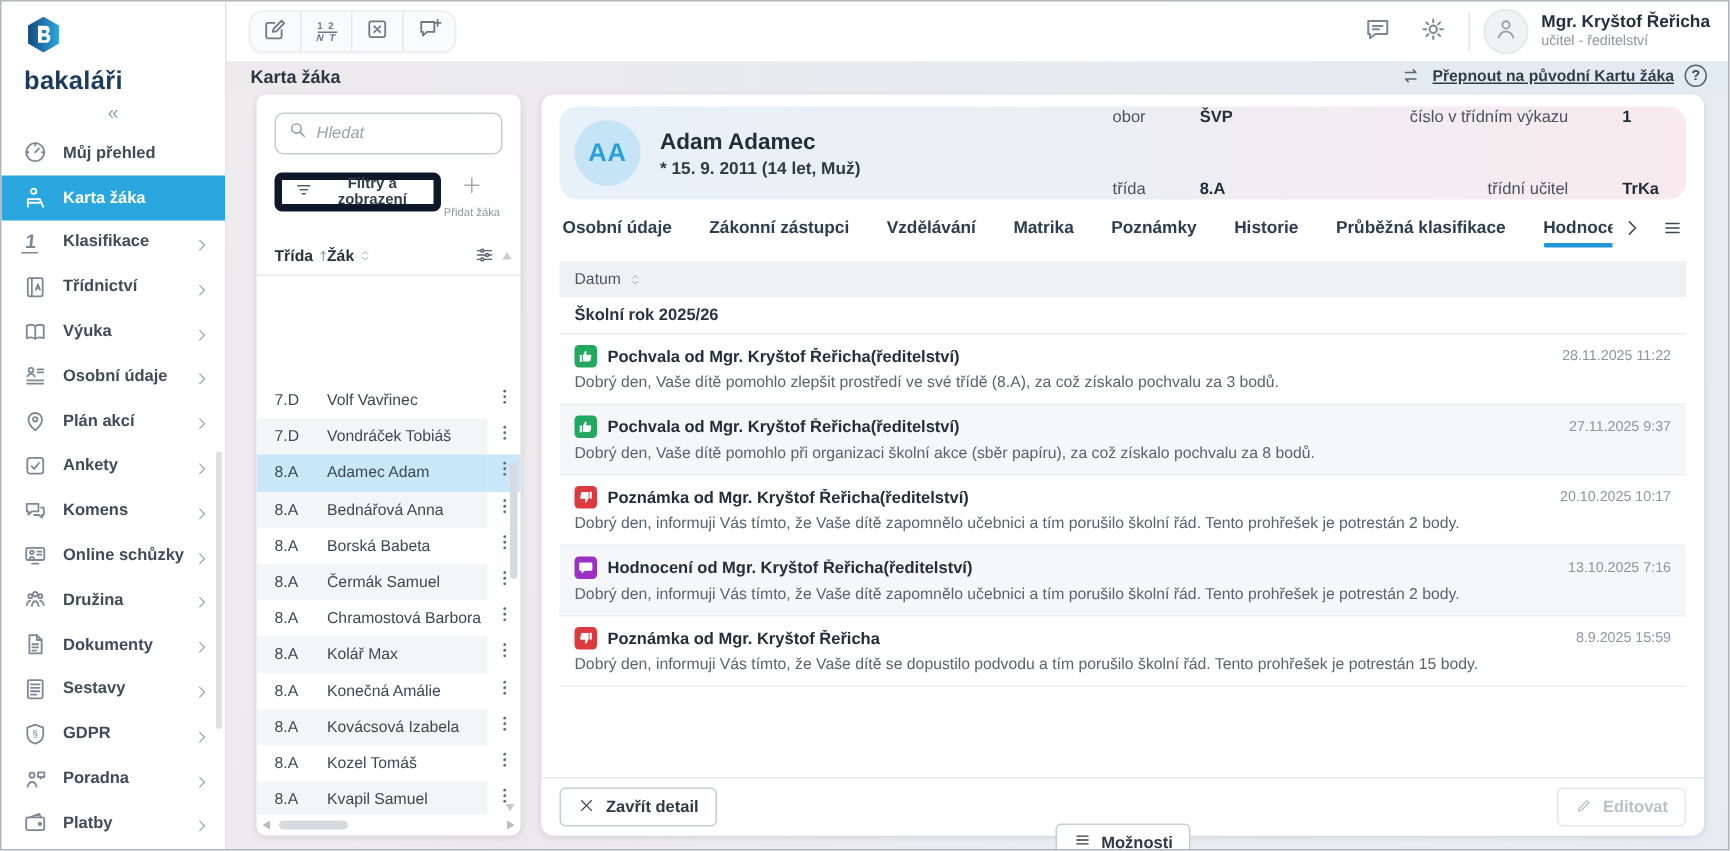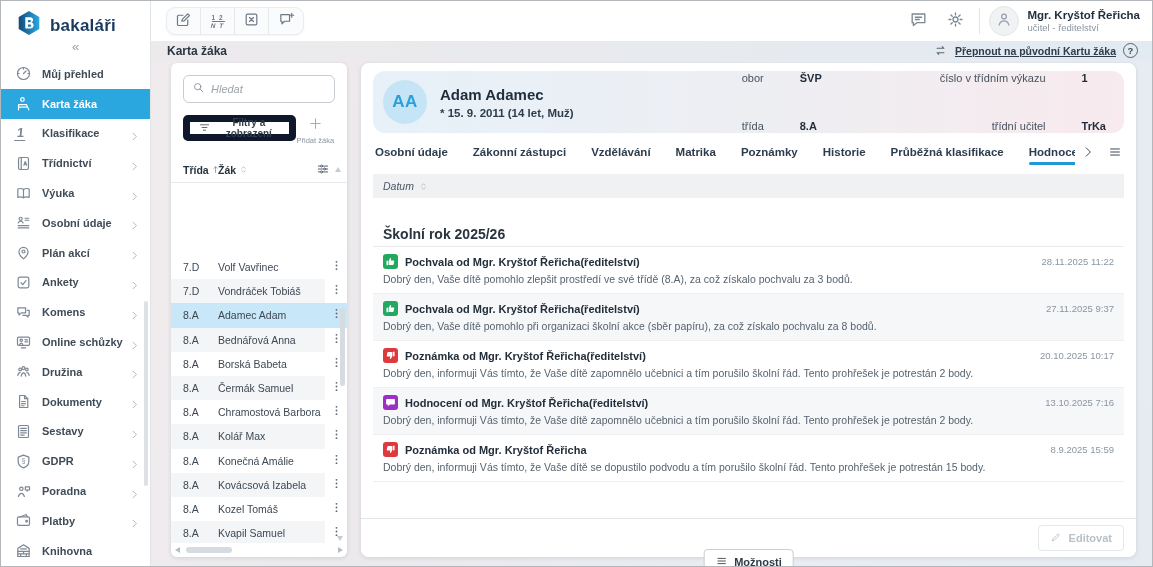--- a/index.html
+++ b/index.html
@@ -3,21 +3,21 @@
 <meta charset="utf-8">
 <style>
   * { box-sizing: border-box; margin: 0; padding: 0; }
   html,body { background:#cfd3d8; }
   body { font-family:"Liberation Sans", sans-serif; }
   .page { position:relative; width:1153px; height:567px; margin:0 auto; overflow:hidden;
           border:1px solid #b3b7bc; background:linear-gradient(100deg,#f2edef 0%,#ece9ec 35%,#e9edf3 75%,#e6ebf2 100%); }
 
   
   .sidebar { position:absolute; left:0; top:0; bottom:0; width:150px; background:#fff; border-right:1px solid #e1e4e7; z-index:5; }
-  .logo { display:flex; align-items:flex-end; gap:8px; padding:9px 0 4px 15px; cursor:pointer; }
+  .logo { display:flex; align-items:flex-start; gap:8px; padding:9px 0 4px 15px; cursor:pointer;flex-direction:column; }
   .logo-hex svg { width:26px; height:26px; display:block; }
   .logo-text { font-size:17px; font-weight:bold; color:#1c3a5e; letter-spacing:.2px; }
   .collapse { text-align:center; color:#97a0aa; font-size:13px; height:16px; line-height:14px; cursor:pointer; }
   .nav-items { margin-top:3px; }
   .nav-item { display:flex; align-items:center; height:29.8px; padding:0 10px 0 14px; cursor:pointer; color:#3f4b57; }
   .nav-ic { width:17px; height:17px; color:#7d8894; flex:0 0 17px; display:flex; align-items:center; }
   .nav-ic svg { width:17px; height:17px; }
   .nav-label { font-size:11px; font-weight:bold; margin-left:10px; flex:1; white-space:nowrap; }
   .nav-chev { width:11px; height:11px; color:#9aa3ad; }
   .nav-chev svg { width:11px; height:11px; }
@@ -53,21 +53,21 @@
   .switch-link { font-size:10.5px; font-weight:bold; color:#2f3c4a; text-decoration:underline; cursor:pointer; white-space:nowrap; }
   .help-circle { width:15px; height:15px; border:1.4px solid #59636e; border-radius:50%; display:flex; align-items:center; justify-content:center; font-size:9.5px; font-weight:bold; color:#3c4854; cursor:pointer; }
 
   
   .list-panel { position:absolute; left:170px; top:62px; width:176px; bottom:9px; background:#fff; border-radius:6px; box-shadow:0 1px 4px rgba(40,60,80,.14); padding:12px 0 0 0; }
   .search-box { margin:0 12px; height:28px; border:1px solid #c6ccd2; border-radius:6px; display:flex; align-items:center; padding:0 8px; gap:6px; background:#fff; }
   .search-box svg { width:13px; height:13px; color:#8a93a0; flex:0 0 13px; }
   .search-input { border:0; outline:0; width:100%; font-size:11px; font-family:inherit; color:#3c4854; background:transparent; }
   .search-input::placeholder { font-style:italic; color:#9aa3ad; }
   .filter-row { margin:12px 12px 0 12px; display:flex; align-items:flex-start; }
-  .filters-btn { height:26px; border:7px solid #0f172a; border-radius:5px; background:#fff; display:flex; align-items:center; gap:6px; padding:0 8px; font-size:10px; font-weight:bold; color:#313e4b; font-family:inherit; cursor:pointer; }
+  .filters-btn { height:26px; border:5px solid #0f172a; border-radius:5px; background:#fff; display:flex; align-items:center; gap:6px; padding:0 8px; font-size:10px; font-weight:bold; color:#313e4b; font-family:inherit; cursor:pointer; }
   .filters-btn svg { width:13px; height:13px; color:#55606c; }
   .add-student { margin-left:auto; width:48px; display:flex; flex-direction:column; align-items:center; color:#a6adb5; cursor:pointer; padding-top:1px; }
   .add-student svg { width:15px; height:15px; }
   .add-label { font-size:7.5px; margin-top:1px; color:#8d959e; white-space:nowrap; }
   .list-header { margin-top:12px; height:26px; display:flex; align-items:center; padding:0 6px 0 12px; border-bottom:1px solid #e7eaec; }
   .col-trida { width:35px; font-size:10.5px; font-weight:bold; color:#26323e; display:flex; align-items:center; gap:2px; }
   .col-zak { flex:1; font-size:10.5px; font-weight:bold; color:#26323e; display:flex; align-items:center; gap:3px; }
   .sort-ic { width:9px; height:11px; color:#6b7682; } .sort-ic svg { width:9px; height:11px; }
   .sort-both { width:9px; height:11px; color:#9aa3ad; } .sort-both svg { width:9px; height:11px; }
   .cols-btn { width:16px; height:16px; color:#55606c; background:none; border:0; cursor:pointer; padding:0; }
@@ -105,22 +105,22 @@
   .tabs-row { display:flex; align-items:center; height:38px; padding:0 14px; }
   .tabs { display:flex; align-items:center; gap:25px; overflow:hidden; flex:1; height:100%; }
   .tab { font-size:11.5px; font-weight:bold; color:#2b3d4e; white-space:nowrap; cursor:pointer; position:relative; height:100%; display:flex; align-items:center; flex:0 0 auto; }
   .tab:last-of-type { max-width:93px; overflow:hidden; }
   .tab.active::after { content:""; position:absolute; left:0; right:0; bottom:6px; height:3px; border-radius:2px; background:var(--tab-underline,#2196d9); }
   .tabs-extra { display:flex; align-items:center; gap:13px; margin-left:6px; color:#3c4854; }
   .tabs-extra .tx { width:14px; height:14px; cursor:pointer; }
   .tabs-extra svg { width:14px; height:14px; }
 
   .records { margin:3px 12px 0 12px; }
-  .date-bar { height:21px; background:#eff1f3; display:flex; align-items:center; gap:5px; padding:12px 10px; font-size:10.5px; color:#4a5663;font-style:italic; }
-  .group-row { height:25px; display:flex; align-items:center; padding:0 10px; font-size:14px; font-weight:bold; color:#28343f; border-bottom:1px solid #e9ebee;margin-top:24px; }
+  .date-bar { height:21px; background:#eff1f3; display:flex; align-items:center; gap:5px; padding:12px 10px; font-size:10.5px; color:#4a5663; }
+  .group-row { height:25px; display:flex; align-items:center; padding:0 10px; font-size:11px; font-weight:bold; color:#28343f; border-bottom:1px solid #e9ebee; }
   .entry { padding:7px 10px 8px 10px; border-bottom:1px solid #edeff1; }
   .entry:nth-child(even) { background:#f6f7f9; }
   .entry-top { display:flex; align-items:center; gap:7px; }
   .entry-icon { width:15px; height:15px; border-radius:3px; color:#fff; display:flex; align-items:center; justify-content:center; flex:0 0 15px; }
   .entry-icon svg { width:11px; height:11px; }
   .entry.pochvala .entry-icon { background:var(--pochvala,#22a95f); }
   .entry.poznamka .entry-icon { background:var(--poznamka,#dd3a3f); }
   .entry.hodnoceni .entry-icon { background:var(--hodnoceni,#9c2fc4); }
   .entry-title { font-size:11px; font-weight:bold; color:#222e3a; flex:1; white-space:nowrap; overflow:hidden; }
   .entry-date { font-size:9.5px; color:#8b95a1; white-space:nowrap; }
@@ -801,20 +801,26 @@
               </span>
               <span class="entry-title">Poznámka od Mgr. Kryštof Řeřicha</span>
               <span class="entry-date">8.9.2025 15:59</span>
             </div>
             <div class="entry-body">Dobrý den, informuji Vás tímto, že Vaše dítě se dopustilo podvodu a tím porušilo školní řád. Tento prohřešek je potrestán 15 body.</div>
           </div>
         </div>
     </div>
 
     <div class="detail-footer">
+      <button class="foot-btn">
+        <span><svg viewBox="0 0 24 24" fill="none" stroke="currentColor" stroke-width="1.7" stroke-linecap="round" stroke-linejoin="round">
+              <path d="M5.5 5.5l13 13M18.5 5.5l-13 13"></path>
+            </svg></span>
+        <span>Zavřít detail</span>
+      </button>
       <button class="foot-btn center">
         <span><svg viewBox="0 0 24 24" fill="none" stroke="currentColor" stroke-width="1.7" stroke-linecap="round" stroke-linejoin="round">
               <path d="M4.5 6.8h15M4.5 12h15M4.5 17.2h15"></path>
             </svg></span>
         <span>Možnosti</span>
       </button>
       <button class="foot-btn edit" disabled="">
         <span><svg viewBox="0 0 24 24" fill="none" stroke="currentColor" stroke-width="1.7" stroke-linecap="round" stroke-linejoin="round">
               <path d="M4.8 19.2l.9-3.2L16 5.7l2.6 2.6L8.2 18.6l-3.4.6z"></path>
             </svg></span>

